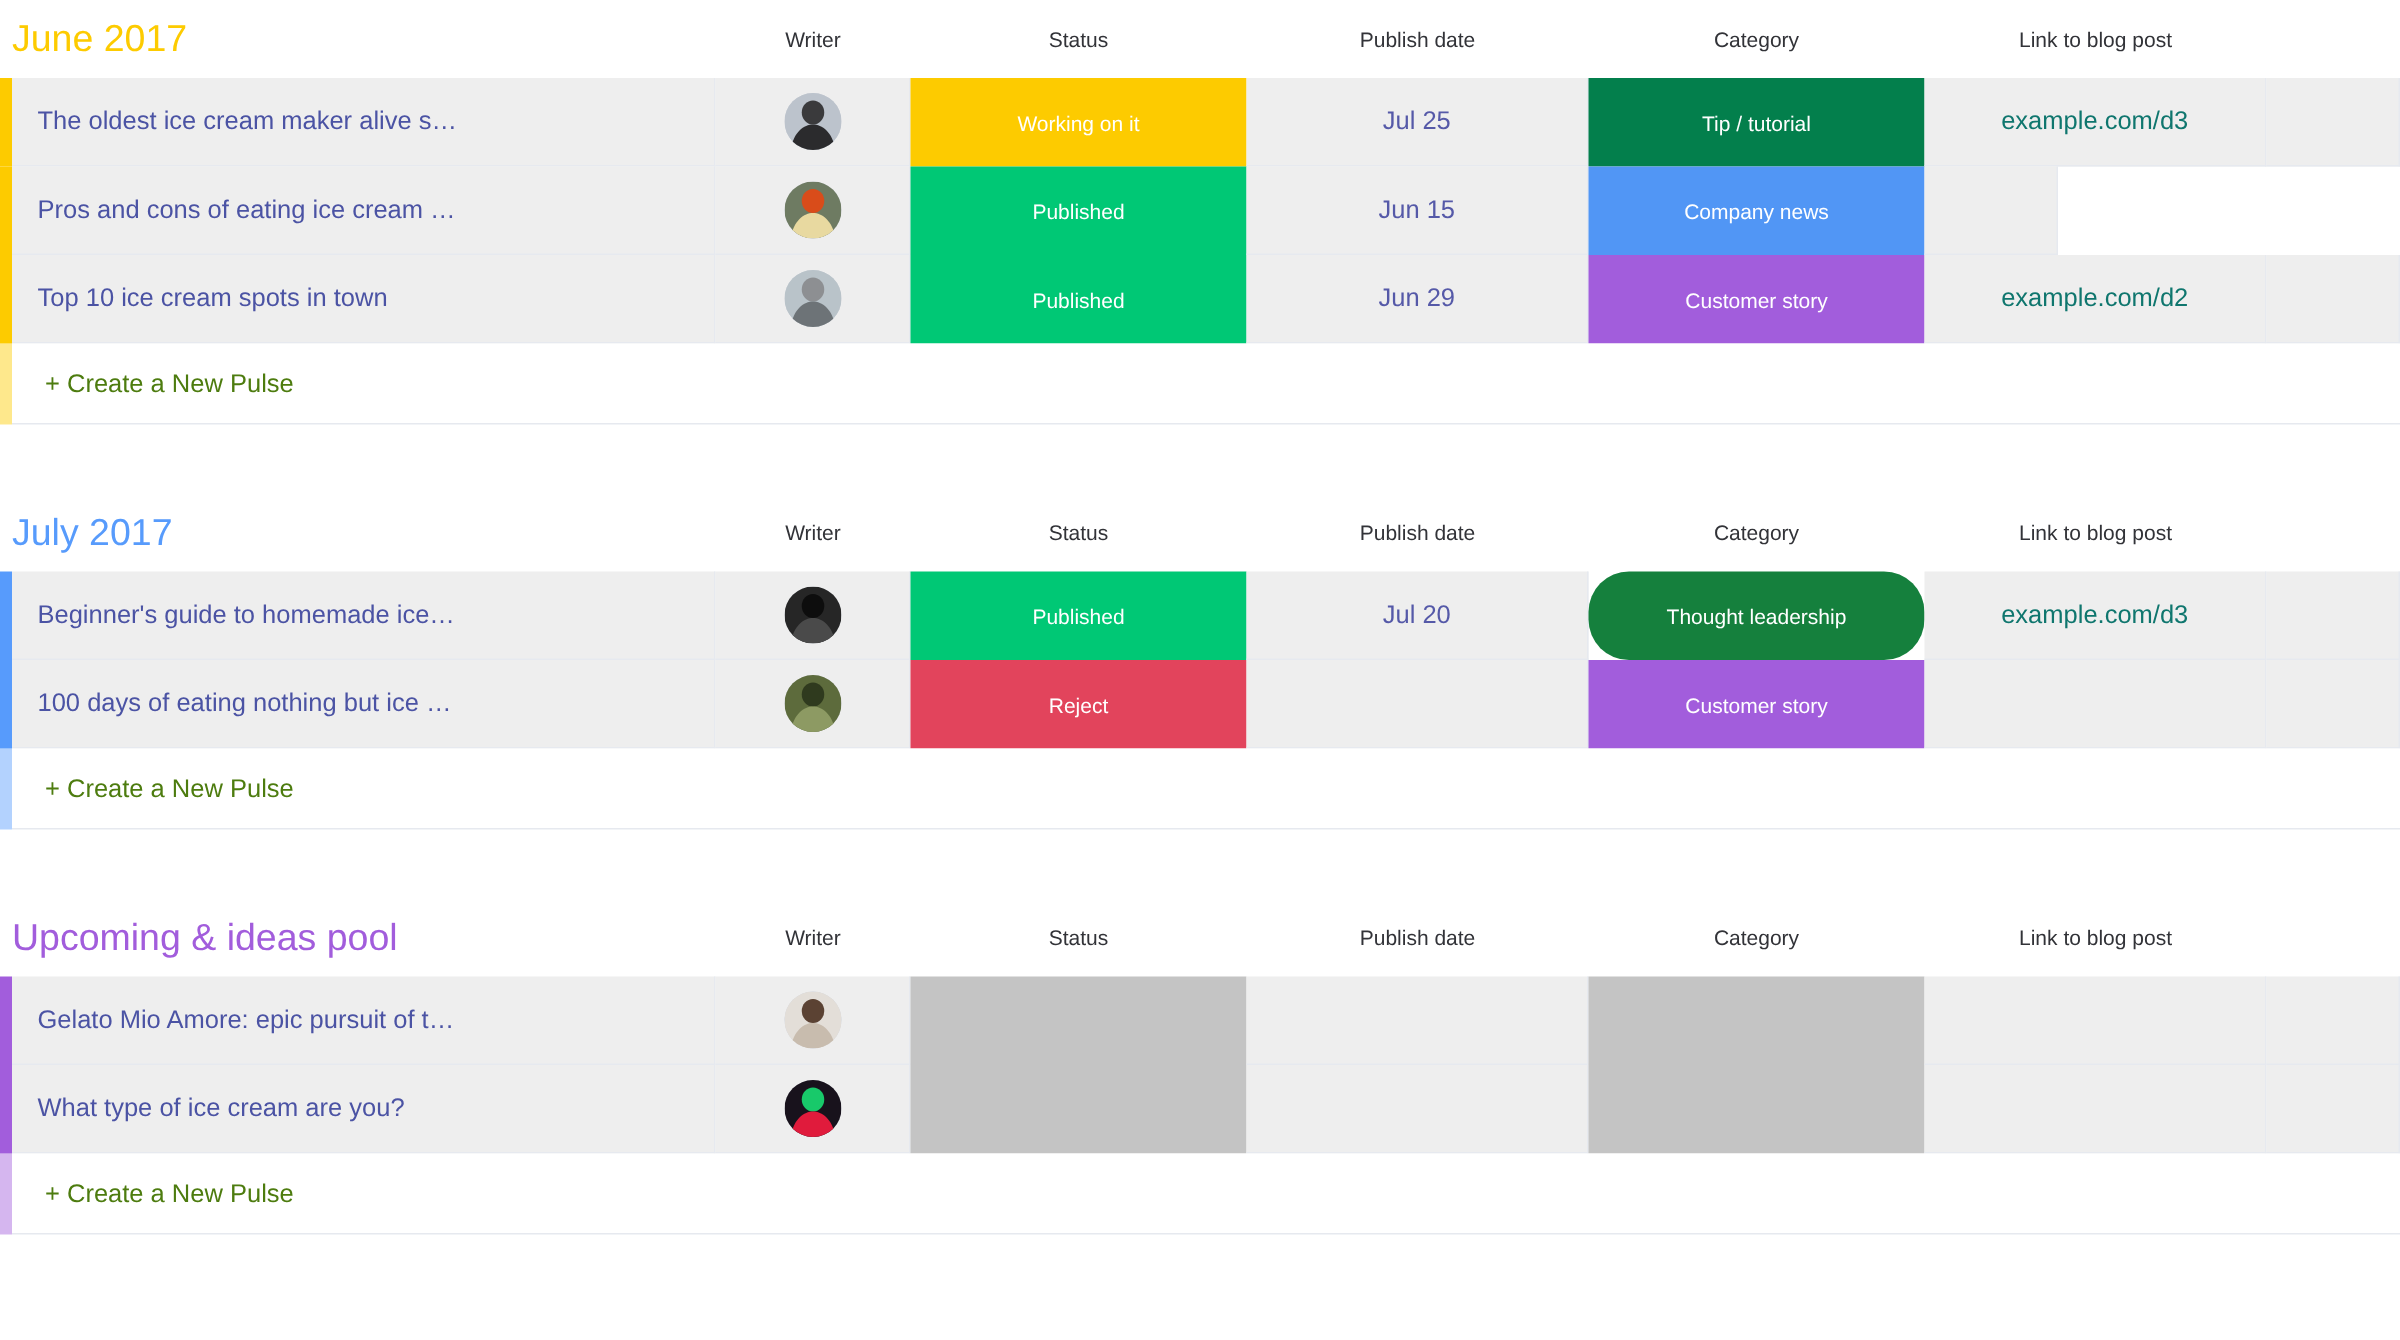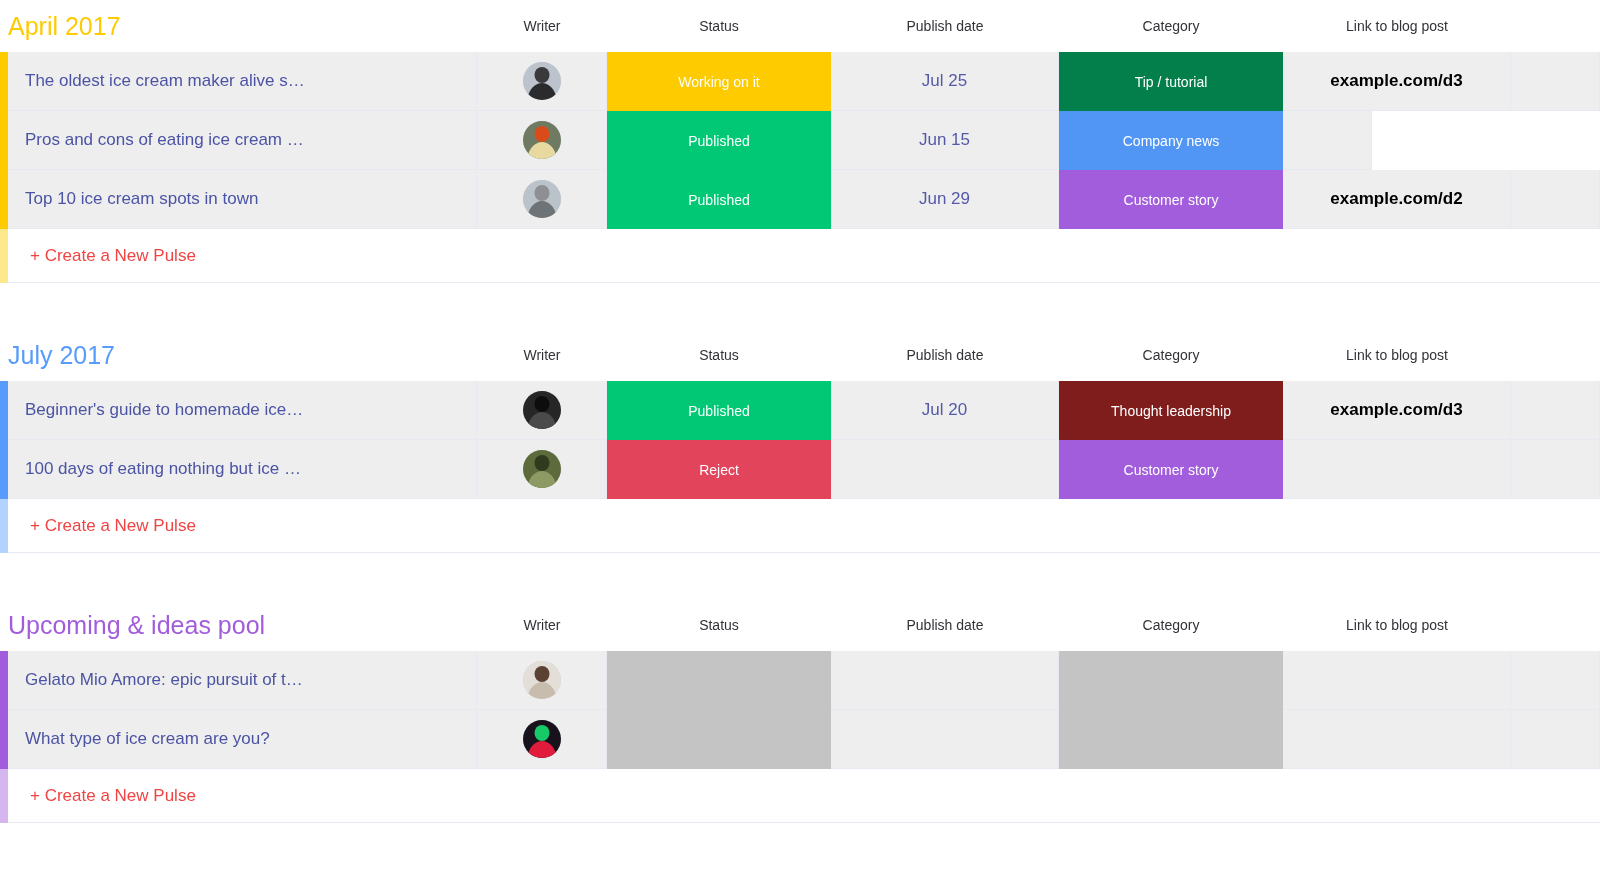--- a/index.html
+++ b/index.html
@@ -72,21 +72,21 @@
     overflow: hidden;
   }
   .cell.title {
     justify-content: flex-start;
     padding-left: 17px;
     color: #4b53a4;
     white-space: nowrap;
   }
   .cell.writer { padding: 0; }
   .cell.date { color: #5559a8; }
-  .cell.link { color: #000000; font-weight: bold; }
+  .cell.link { color: #0f766e; }
   .cell.plain { background: #eeeeee; }
 
   
   .cell.chip {
     color: #ffffff;
     border-right: none;
     border-bottom: none;
     font-size: 14px;
   }
   .cell.chip.empty { background: #c4c4c4; }
@@ -109,32 +109,32 @@
     align-items: stretch;
     background: #ffffff;
   }
   .addrow .colorbar { opacity: .45; }
   .addrow .addcell {
     flex: 1;
     display: flex;
     align-items: center;
     padding-left: 22px;
     font-size: 17px;
-    color: #ef4444;
+    color: #4d7c0f;
     background: #ffffff;
     border-bottom: 1px solid #e6e9ef;
   }
 </style>
 </head>
 <body>
 
 <div class="board">
     <div class="group">
       <div class="group-head">
-        <div class="group-title" style="color: rgb(253, 203, 0);">April 2017</div>
+        <div class="group-title" style="color: rgb(253, 203, 0);">June 2017</div>
         <div class="col-captions">
           <div class="caption c-writer">Writer</div>
           <div class="caption c-status">Status</div>
           <div class="caption c-date">Publish date</div>
           <div class="caption c-cat">Category</div>
           <div class="caption c-link">Link to blog post</div>
           <div class="caption c-extra"></div>
         </div>
       </div>
       <div class="rows">
@@ -218,21 +218,21 @@
             <div class="avatar">
               <svg viewBox="0 0 38 38" aria-hidden="true">
                 <rect width="38" height="38" fill="#262626"></rect>
                 <ellipse cx="19" cy="13" rx="7.5" ry="8" fill="#0d0d0d"></ellipse>
                 <path d="M4 38 C6 26 13 21 19 21 C25 21 32 26 34 38 Z" fill="#4a4a4a"></path>
               </svg>
             </div>
           </div>
           <div class="cell chip c-status" style="background: rgb(0, 200, 117);">Published</div>
           <div class="cell date c-date">Jul 20</div>
-          <div class="cell chip c-cat" style="background: #7f1d1d;">Thought leadership</div>
+          <div class="cell chip c-cat" style="background: #15803d; border-radius: 27px;">Thought leadership</div>
           <div class="cell link c-link">example.com/d3</div>
           <div class="cell plain c-extra"></div>
         </div>
         <div class="row">
           <div class="colorbar" style="background: rgb(87, 155, 252);"></div>
           <div class="cell title c-title">100 days of eating nothing but ice …</div>
           <div class="cell writer c-writer">
             <div class="avatar">
               <svg viewBox="0 0 38 38" aria-hidden="true">
                 <rect width="38" height="38" fill="#5d6b3c"></rect>

